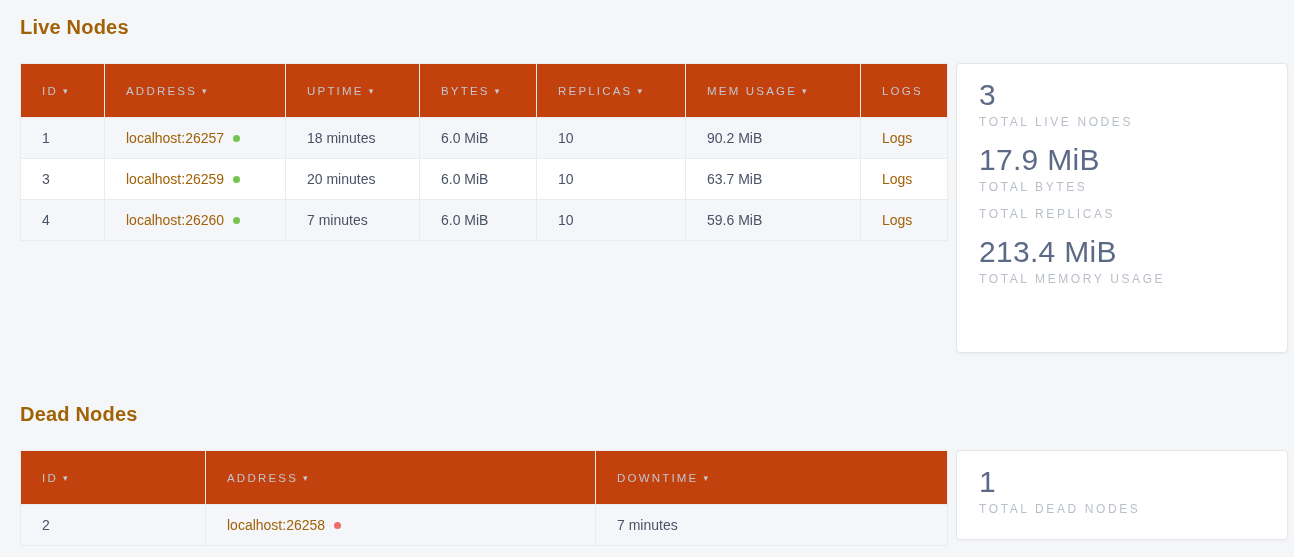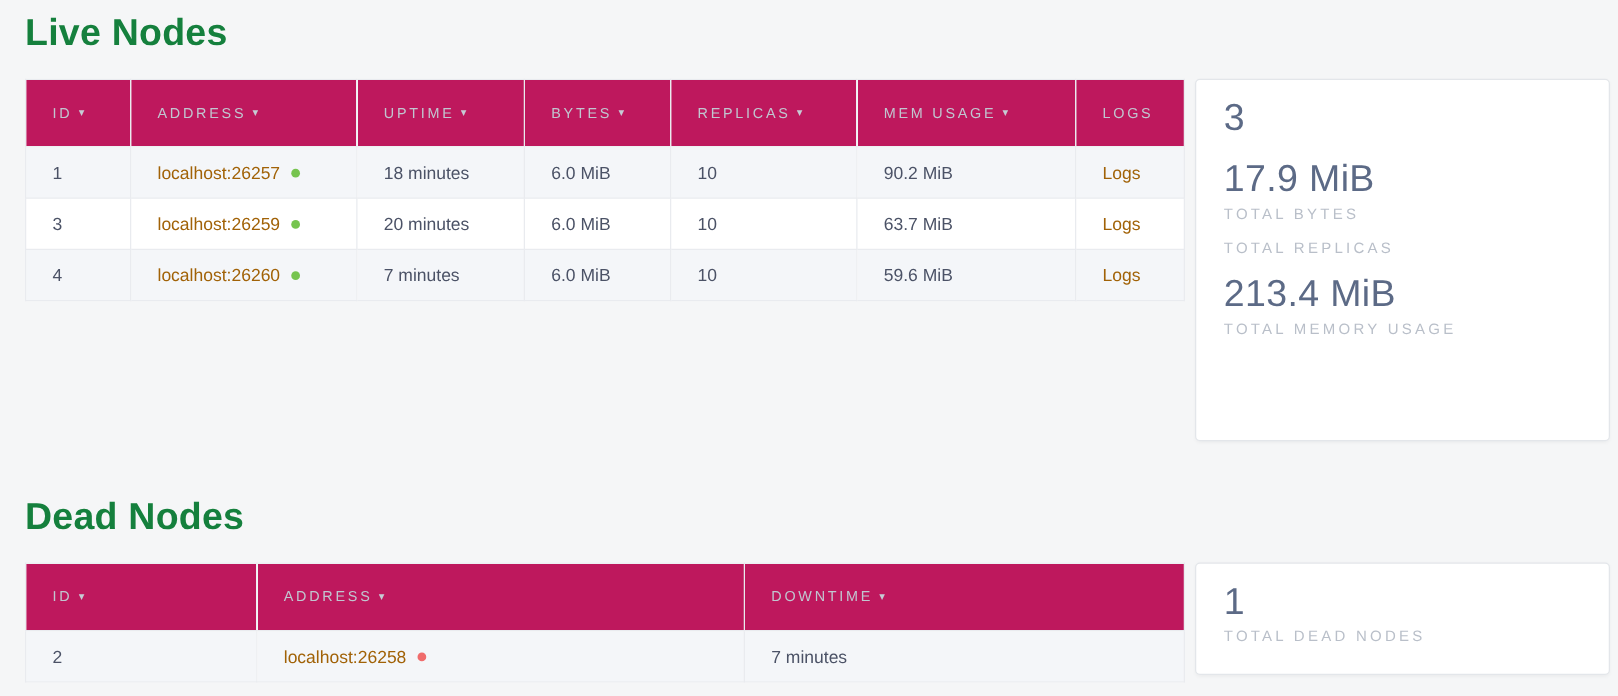--- a/index.html
+++ b/index.html
@@ -9,24 +9,24 @@
     height: 557px;
     background: #f5f6f7;
     font-family: "Liberation Sans", sans-serif;
     color: #4b5266;
     overflow: hidden;
   }
   .page { padding: 14px 7px 0 20px; }
 
   h2.section-title {
     margin: 0 0 23px 0;
-    font-size: 30px;
+    font-size: 20px;
     line-height: 26px;
     font-weight: 700;
-    color: #15803d;
+    color: #a16207;
     letter-spacing: 0.2px;
   }
 
   .section-live { margin-bottom: 48px; }
 
   .flex-row { display: flex; gap: 8px; align-items: flex-start; }
 
   table.nodes-table {
     border-collapse: collapse;
     table-layout: fixed;
@@ -40,21 +40,21 @@
     padding: 0 21px;
     overflow: hidden;
     white-space: nowrap;
   }
   .nodes-table th {
     height: 54px;
     font-size: 11.5px;
     font-weight: 500;
     color: #c1c6d0;
     letter-spacing: 2.2px;
-    background: #be185d;
+    background: #c2410c;
   }
   .nodes-table td {
     height: 41px;
     font-size: 14px;
     color: #4b5266;
   }
   .nodes-table tbody tr:nth-child(odd) { background: #f4f6f9; }
 
   .sort-arrow {
     font-size: 9px;
@@ -194,20 +194,21 @@
             <td>10</td>
             <td>59.6 MiB</td>
             <td><a class="link">Logs</a></td>
           </tr>
         </tbody>
       </table>
 
       <aside class="summary-card live-card">
         <div class="stat">
           <div class="stat-value">3</div>
+          <div class="stat-label">TOTAL LIVE NODES</div>
         </div>
         <div class="stat">
           <div class="stat-value">17.9 MiB</div>
           <div class="stat-label">TOTAL BYTES</div>
         </div>
         <div class="stat">
           <div class="stat-label">TOTAL REPLICAS</div>
         </div>
         <div class="stat">
           <div class="stat-value">213.4 MiB</div>

